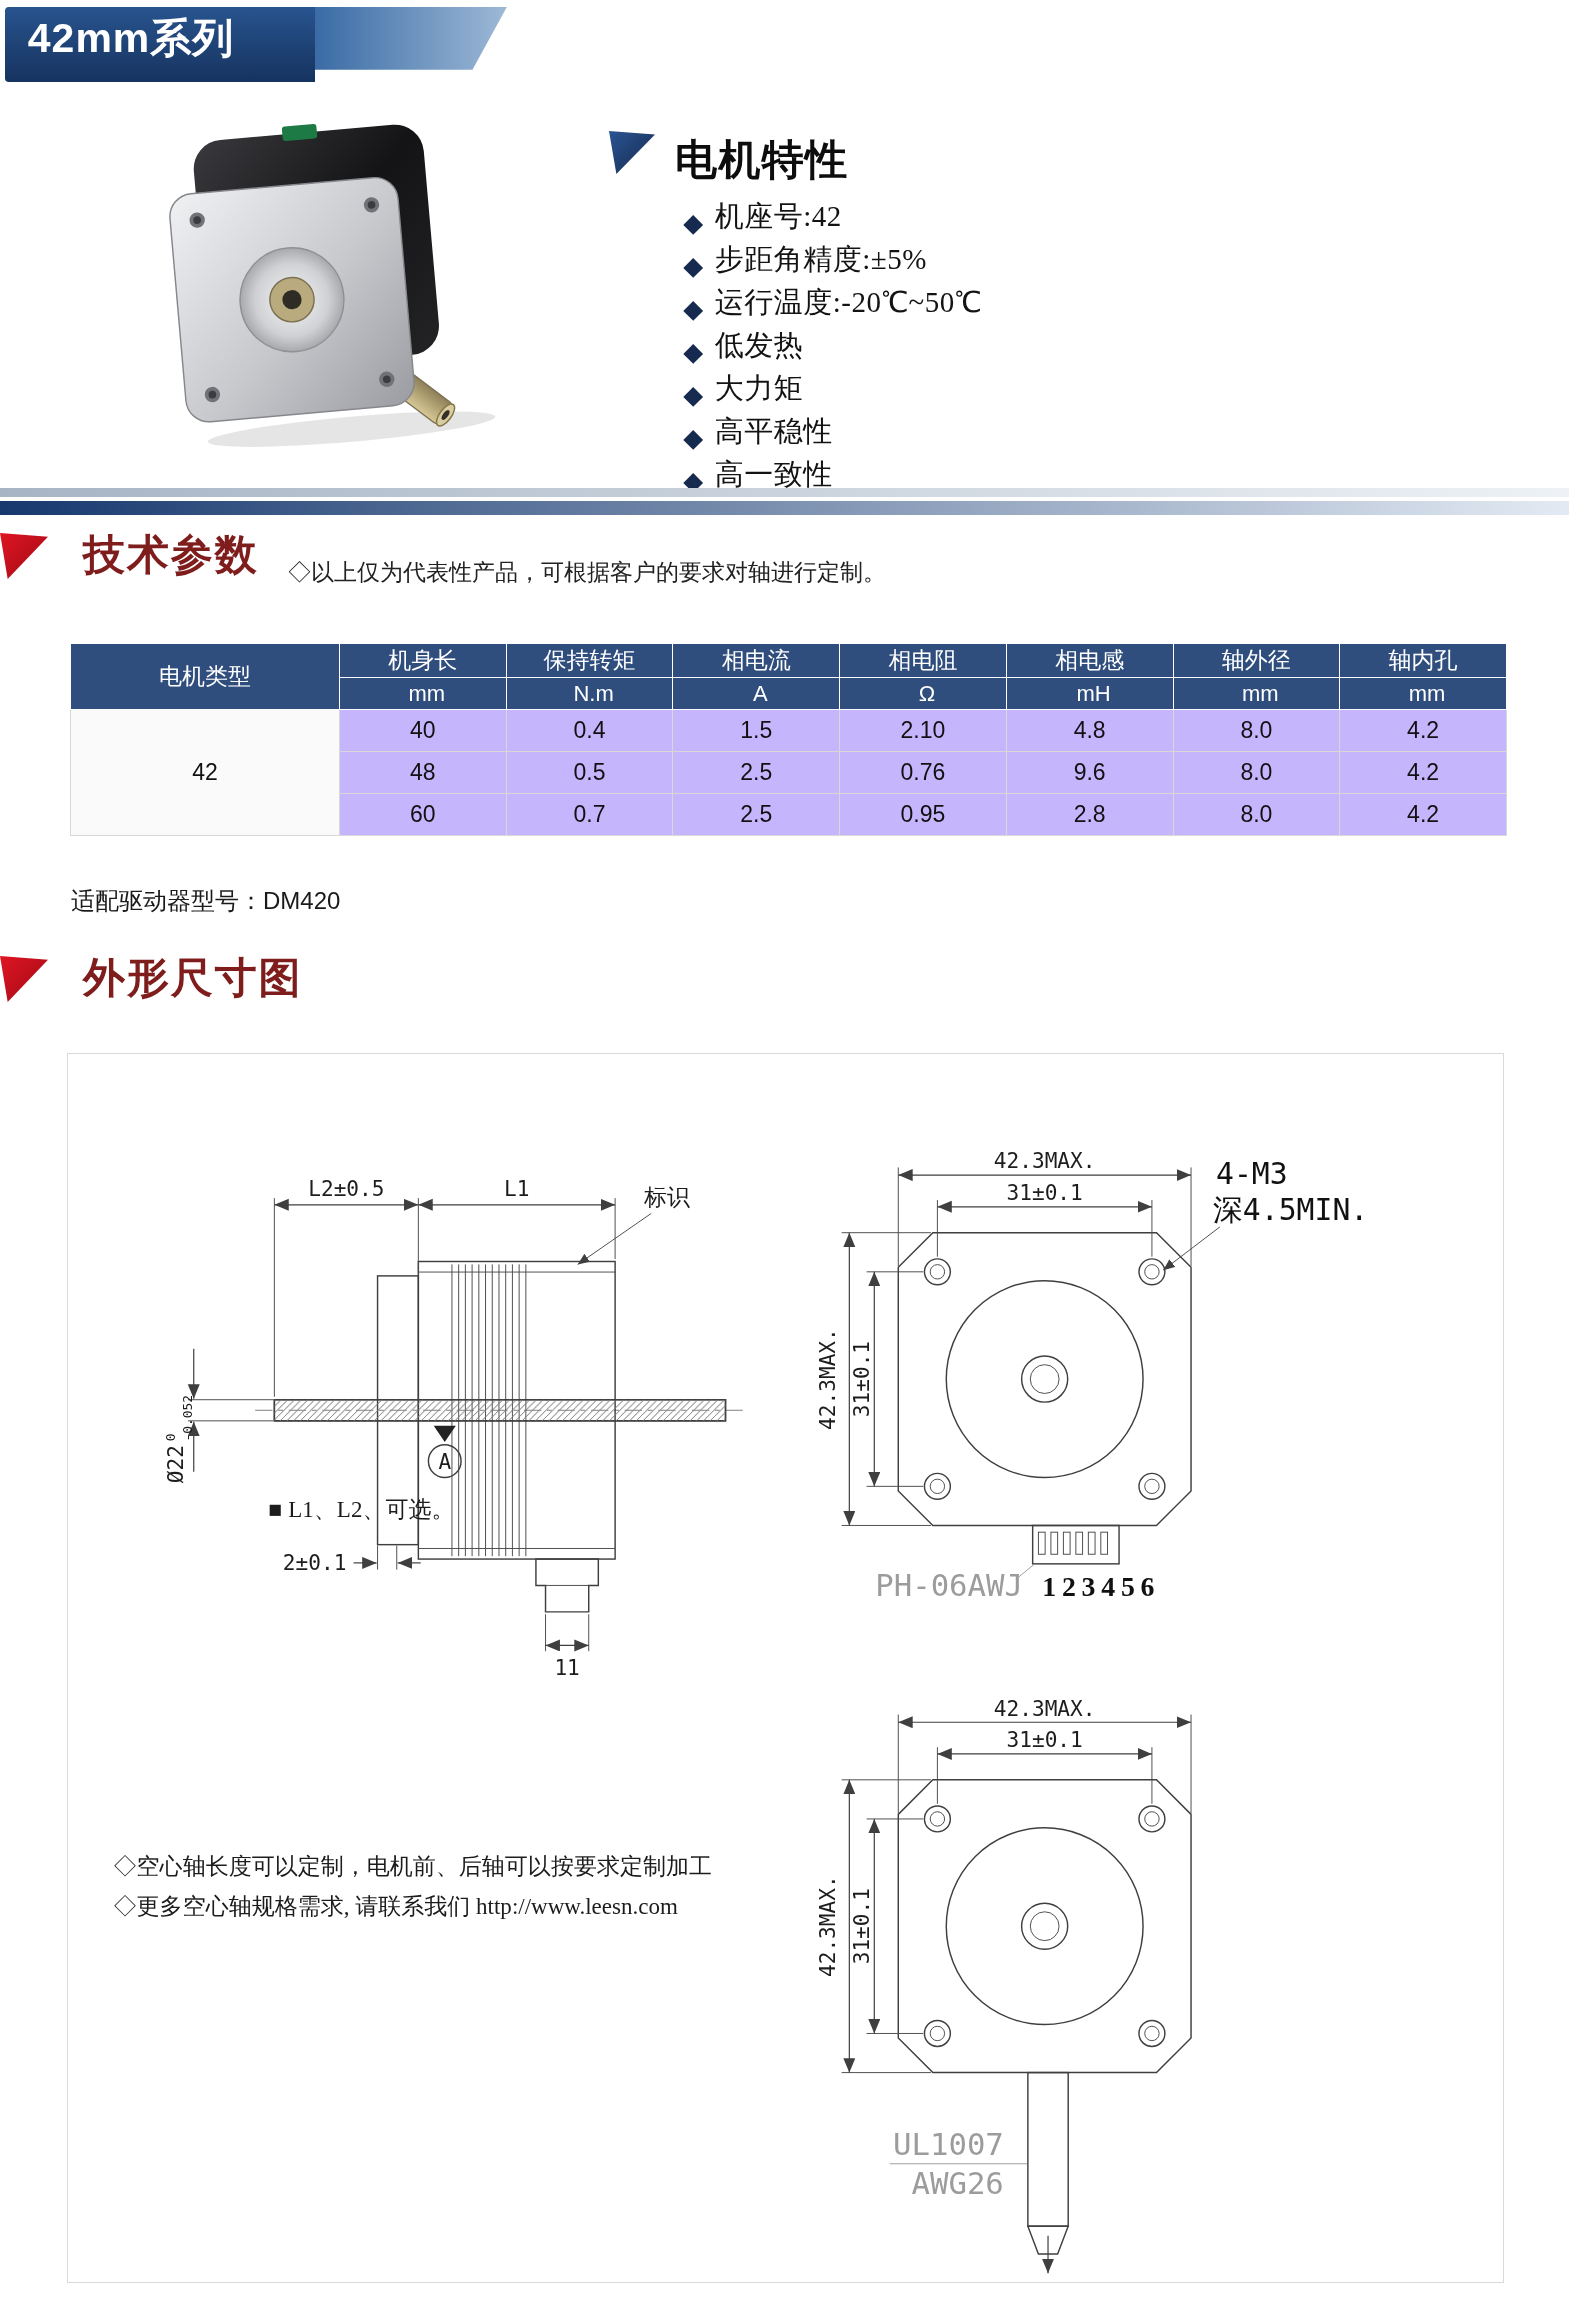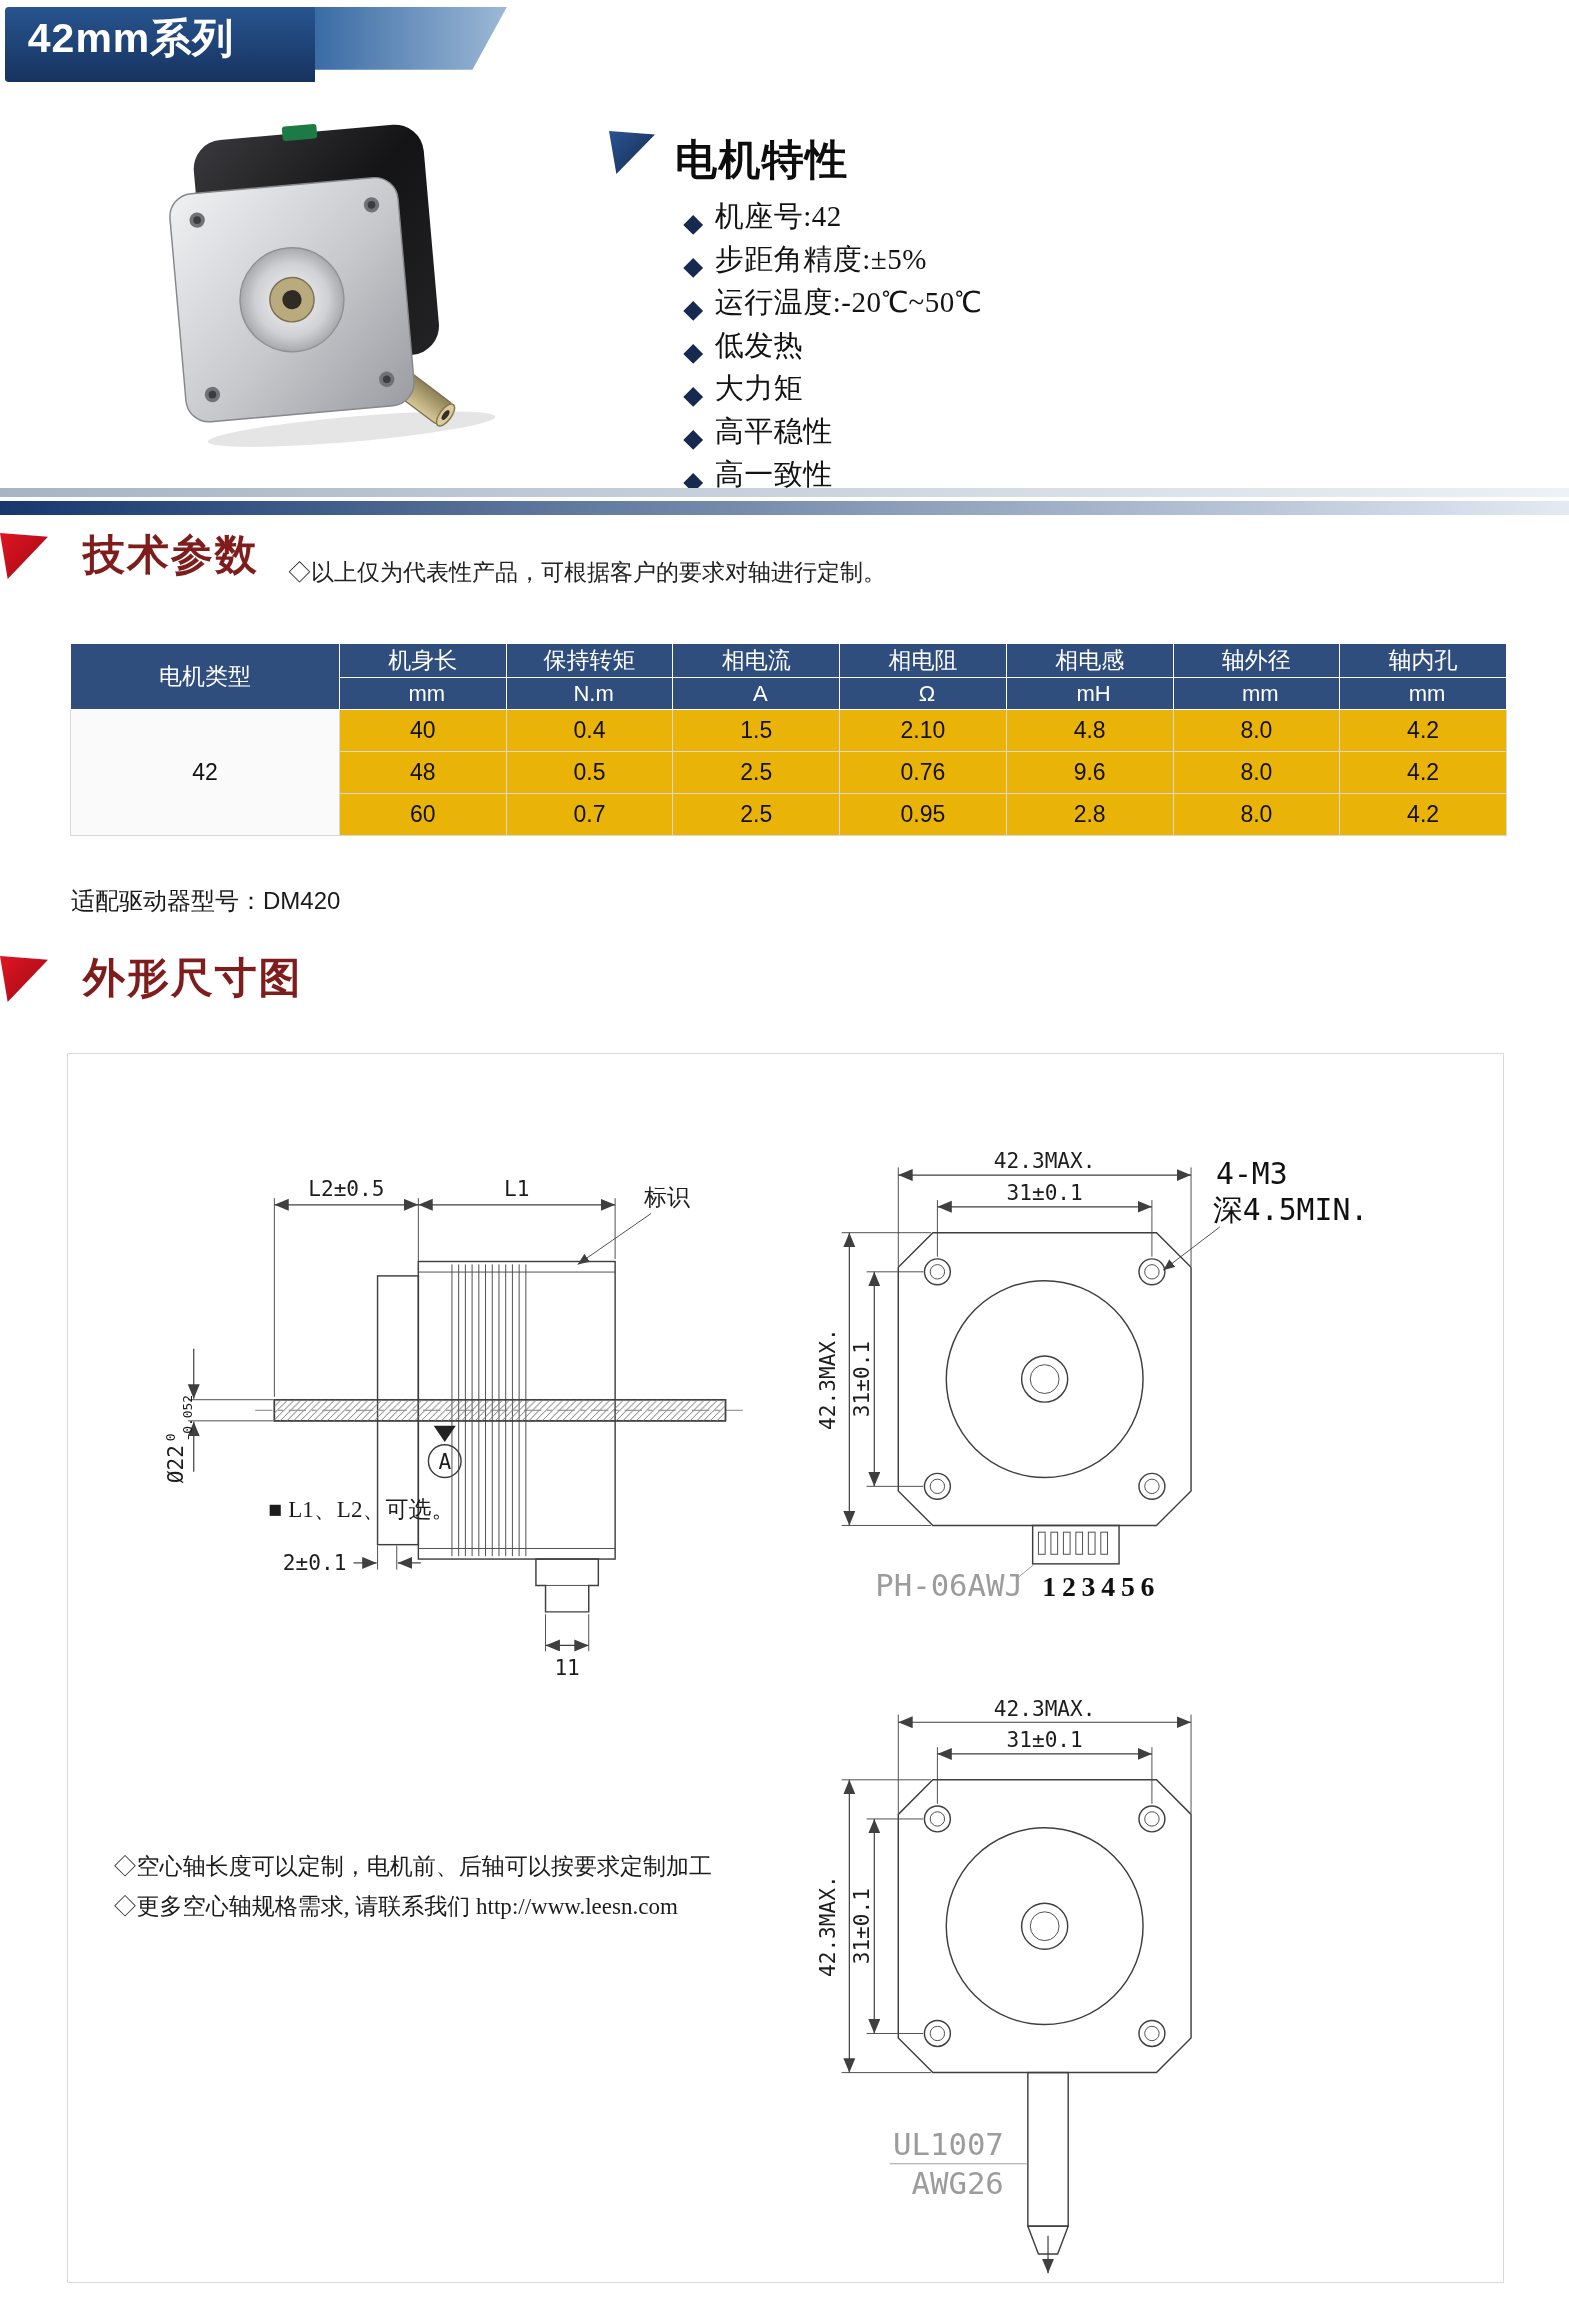--- a/index.html
+++ b/index.html
@@ -76,21 +76,21 @@
     border-collapse:collapse;table-layout:fixed;
   }
   .spec-table col.c0{width:269px;}
   .spec-table th{
     background:#2f4e7d;color:#fff;font-weight:normal;
     font-size:23px;height:31px;border:1.4px solid #fdfdfd;
     text-align:center;
   }
   .spec-table thead tr.units th{font-size:22px;height:29px;padding-left:9px;}
   .spec-table td{
-    background:#eab308;color:#111;font-size:23px;height:39px;
+    background:#c4b5fd;color:#111;font-size:23px;height:39px;
     border:1px solid #d8d8d8;text-align:center;
   }
   .spec-table td.type-cell{background:#fafafa;margin-top:44px;}
   .driver-note{
     position:absolute;left:71px;top:885px;
     font-size:24px;color:#1a1a1a;
   }
   
   .draw-box{
     position:absolute;left:67px;top:1053px;width:1437px;height:1230px;

